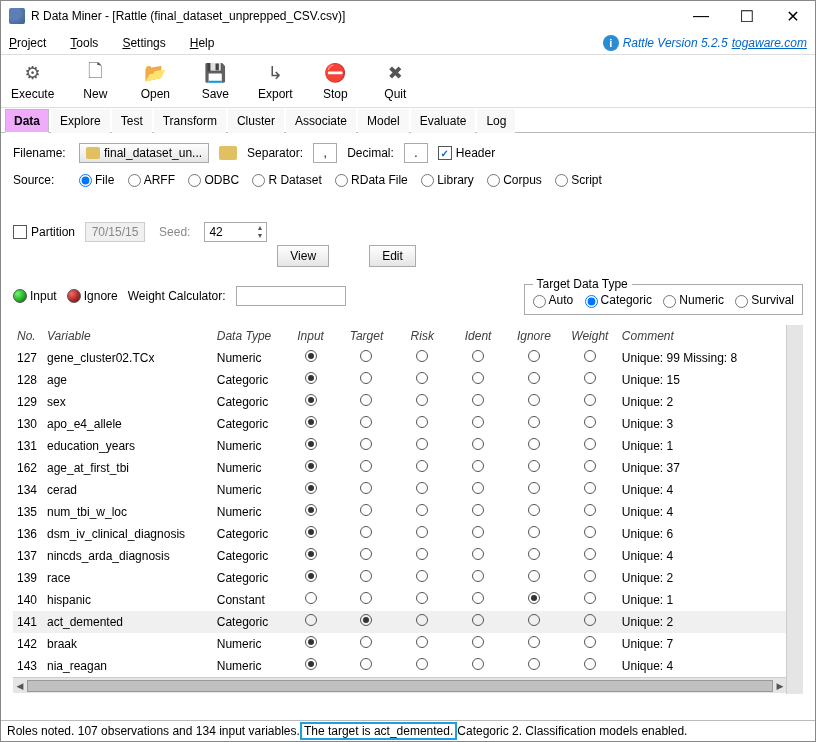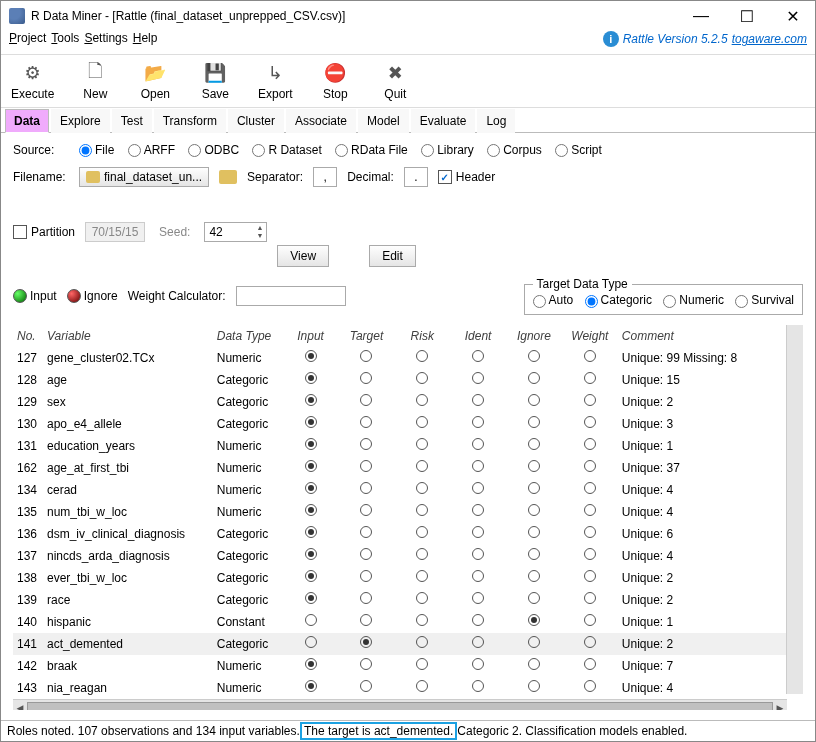--- a/index.html
+++ b/index.html
@@ -2,21 +2,21 @@
 <html><head>
 <meta charset="utf-8">
 <style>
 * { box-sizing: border-box; margin: 0; padding: 0; font-family: "Segoe UI", Tahoma, sans-serif; font-size: 12px; }
 body { background: #fff; width: 816px; height: 742px; border: 1px solid #888; display: flex; flex-direction: column; }
 .titlebar { display: flex; align-items: center; height: 30px; padding: 0 8px; color: #000; }
 .titlebar .icon { width: 16px; height: 16px; margin-right: 6px; background: radial-gradient(circle at 30% 30%, #5b7fb6 40%, #3a5a8a 100%); border-radius: 2px; }
 .titlebar .title { flex: 1; }
 .titlebar .controls { display: flex; gap: 18px; }
 .winbtn { width: 28px; text-align: center; font-size: 16px; }
-.menubar { height: 24px; display: flex; align-items: flex-start; padding: 0 8px; gap: 5px; border-bottom: 1px solid #ddd; }
+.menubar { height: 24px; display: flex; align-items: center; padding: 0 8px; gap: 24px; border-bottom: 1px solid #ddd; }
 .menubar .menu-item { text-decoration: underline; text-decoration-color: transparent; }
 .menubar .menu-item::first-letter { text-decoration: underline; }
 .version-info { margin-left: auto; color: #0066cc; font-style: italic; display: flex; align-items: center; gap: 4px; }
 .info-icon { display: inline-flex; width: 16px; height: 16px; border-radius: 50%; background: #2a8dd4; color: #fff; align-items: center; justify-content: center; font-style: normal; font-weight: bold; font-size: 11px; }
 .toolbar { display: flex; padding: 6px 10px; gap: 22px; border-bottom: 1px solid #ddd; }
 .tb-btn { display: flex; flex-direction: column; align-items: center; gap: 2px; min-width: 38px; }
 .tb-btn .glyph { width: 24px; height: 24px; display: flex; align-items: center; justify-content: center; font-size: 18px; color: #555; }
 .tabs { display: flex; border-bottom: 1px solid #bbb; padding-left: 4px; }
 .tab { padding: 4px 8px; border: 1px solid transparent; border-bottom: none; margin-right: 2px; position: relative; top: 1px; background: #f8f8f8; }
 .tab.active { background: #f0abfc; border-color: #bbb; border-bottom: 1px solid #fff; font-weight: bold; }
@@ -123,47 +123,47 @@
     <div class="tab ">Cluster</div>
     <div class="tab ">Associate</div>
     <div class="tab ">Model</div>
     <div class="tab ">Evaluate</div>
     <div class="tab ">Log</div>
   </div>
 
 <div class="content">
 
   <div class="row">
-    <label class="lbl">Source:</label>
-    <span id="source-opts"><label style="margin-right:10px">
-      <input type="radio" checked="" style="">File</label><label style="margin-right:10px">
-      <input type="radio" style="">ARFF</label><label style="margin-right:10px">
-      <input type="radio" style="">ODBC</label><label style="margin-right:10px">
-      <input type="radio" style="">R Dataset</label><label style="margin-right:10px">
-      <input type="radio" style="">RData File</label><label style="margin-right:10px">
-      <input type="radio" style="">Library</label><label style="margin-right:10px">
-      <input type="radio" style="">Corpus</label><label style="margin-right:10px">
-      <input type="radio" style="">Script</label></span>
-  </div>
-
-  <div class="row">
     <label class="lbl">Filename:</label>
     <span class="file-btn">
       <span class="fld-icon"></span>
       <span>final_dataset_un...</span>
     </span>
     <span class="fld-icon" style="border:0;background:#e0c060;width:18px;height:14px;border-radius:2px;"></span>
     <span>Separator:</span>
     <input class="sep-input" value="," style="">
     <span>Decimal:</span>
     <input class="sep-input" value="." style="">
     <span class="chk-header">
       <span class="chk-box">✓</span>
       <span>Header</span>
     </span>
+  </div>
+
+  <div class="row">
+    <label class="lbl">Source:</label>
+    <span id="source-opts"><label style="margin-right:10px">
+      <input type="radio" checked="" style="">File</label><label style="margin-right:10px">
+      <input type="radio" style="">ARFF</label><label style="margin-right:10px">
+      <input type="radio" style="">ODBC</label><label style="margin-right:10px">
+      <input type="radio" style="">R Dataset</label><label style="margin-right:10px">
+      <input type="radio" style="">RData File</label><label style="margin-right:10px">
+      <input type="radio" style="">Library</label><label style="margin-right:10px">
+      <input type="radio" style="">Corpus</label><label style="margin-right:10px">
+      <input type="radio" style="">Script</label></span>
   </div>
 
   <div class="row">
     <span class="chk-header">
       <span class="chk-box"></span>
       <span>Partition</span>
     </span>
     <input class="disabled-input" style="width: 60px;" disabled="" value="70/15/15">
     <span class="disabled-input" style="border:none;background:none">Seed:</span>
     <span class="spin">
@@ -324,32 +324,20 @@
              <td>Categoric</td>
             <td class="ctr"><span class="r-outer on"></span></td>
             <td class="ctr"><span class="r-outer "></span></td>
             <td class="ctr"><span class="r-outer "></span></td>
             <td class="ctr"><span class="r-outer "></span></td>
             <td class="ctr"><span class="r-outer "></span></td>
             <td class="ctr"><span class="r-outer "></span></td>
             <td>Unique: 4</td>
           </tr>
           <tr class="">
-            <td>138</td>
-             <td>ever_tbi_w_loc</td>
-             <td>Categoric</td>
-            <td class="ctr"><span class="r-outer on"></span></td>
-            <td class="ctr"><span class="r-outer "></span></td>
-            <td class="ctr"><span class="r-outer "></span></td>
-            <td class="ctr"><span class="r-outer "></span></td>
-            <td class="ctr"><span class="r-outer "></span></td>
-            <td class="ctr"><span class="r-outer "></span></td>
-            <td>Unique: 2</td>
-          </tr>
-          <tr class="">
             <td>139</td>
              <td>race</td>
              <td>Categoric</td>
             <td class="ctr"><span class="r-outer on"></span></td>
             <td class="ctr"><span class="r-outer "></span></td>
             <td class="ctr"><span class="r-outer "></span></td>
             <td class="ctr"><span class="r-outer "></span></td>
             <td class="ctr"><span class="r-outer "></span></td>
             <td class="ctr"><span class="r-outer "></span></td>
             <td>Unique: 2</td>

